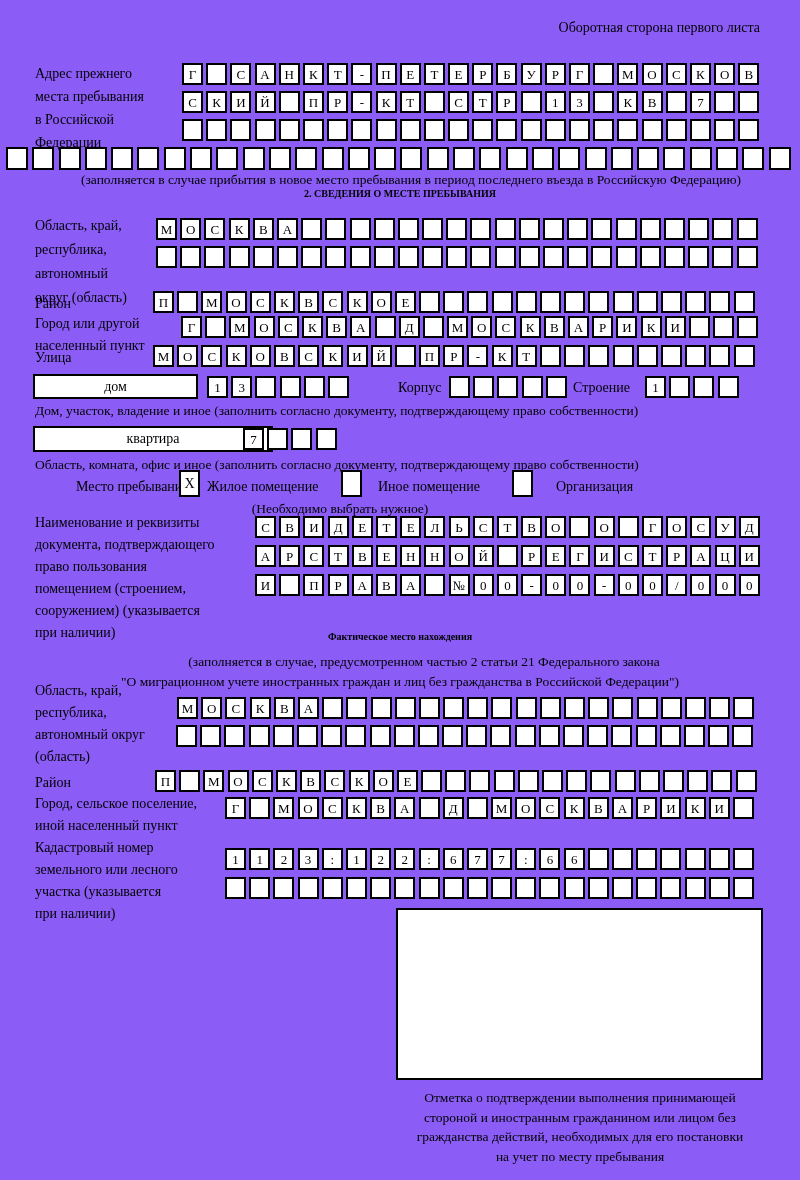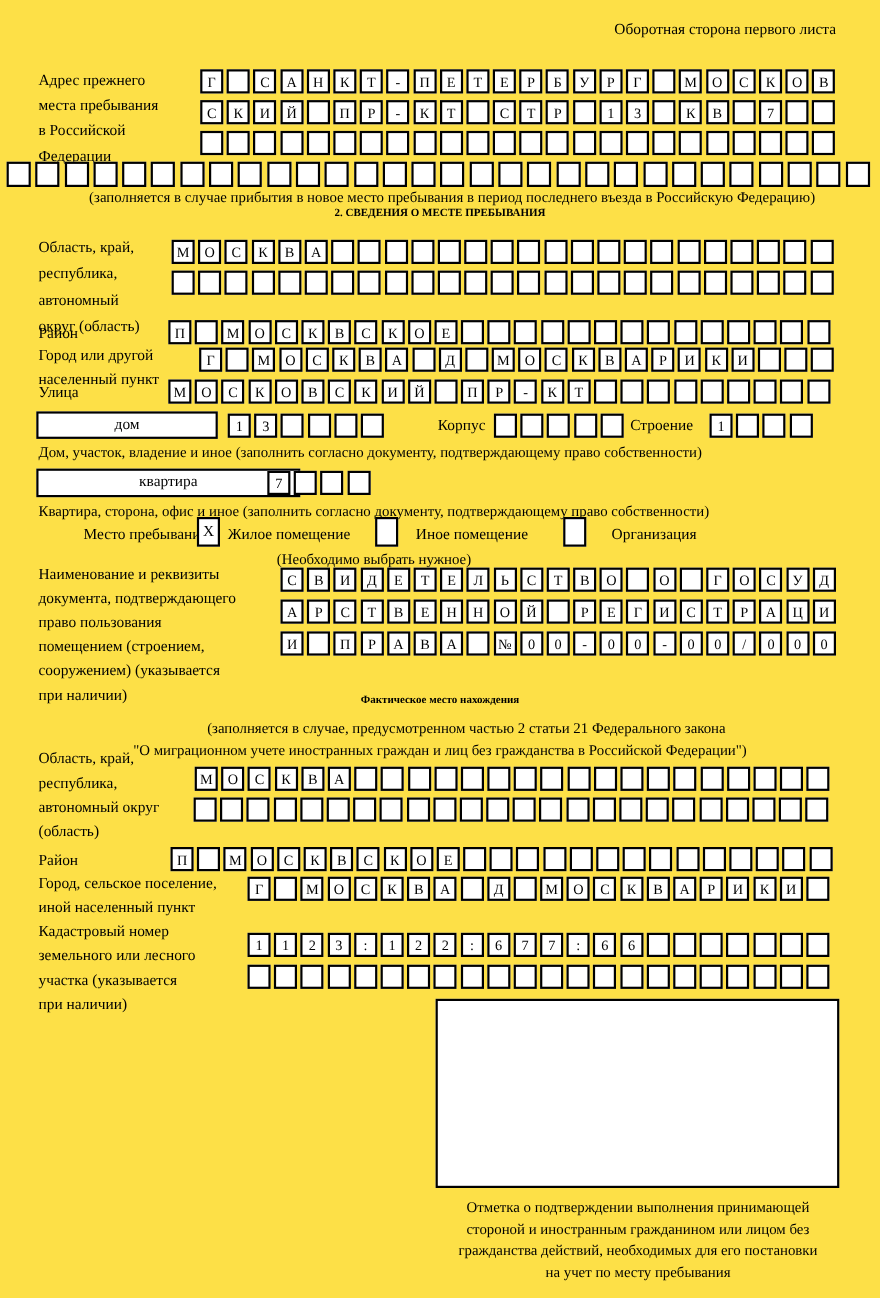--- a/index.html
+++ b/index.html
@@ -1,19 +1,19 @@
 <!DOCTYPE html>
 <html><head>
 <meta charset="utf-8">
 <style>
   html,body{margin:0;padding:0;background:#fff;}
   #form{
     position:relative;
     width:800px;height:1180px;
-    background:#fde047;
+    background:#8b5cf6;
     color:#000;
     font-family:"Liberation Serif","DejaVu Serif",serif;
     overflow:hidden;
   }
   .abs{position:absolute;white-space:pre-line;}
   .lbl{font-size:14px;line-height:22px;}
   .lbl.lh23{line-height:23px;}
   .note{font-size:13.5px;}
   .center{left:0;width:800px;text-align:center;}
   .title{font-weight:bold;font-size:10px;}
@@ -79,21 +79,21 @@
   <div class="abs lbl" style="top:347px;left:35px;">Улица</div>
 
   <div class="labelbox" style="left:33px;top:374px;width:165px;height:25px;">дом</div>
   <div class="abs lbl" style="top:377px;left:398px;">Корпус</div>
   <div class="abs lbl" style="top:377px;left:573px;">Строение</div>
 
   <div class="abs note" style="top:403px;left:35px;width:740px;">Дом, участок, владение и иное (заполнить согласно документу, подтверждающему право собственности)</div>
 
   <div class="labelbox" style="left:33px;top:426px;width:240px;height:26px;">квартира</div>
 
-  <div class="abs note" style="top:457px;left:35px;width:740px;">Квартира, сторона, офис и иное (заполнить согласно документу, подтверждающему право собственности)</div>
+  <div class="abs note" style="top:457px;left:35px;width:740px;">Область, комната, офис и иное (заполнить согласно документу, подтверждающему право собственности)</div>
 
   <div class="abs lbl" style="top:476px;left:40px;margin-left:36px;">Место пребывания:</div>
   <div class="checkbox" style="left:179px;top:470px;">X</div>
   <div class="abs lbl" style="top:476px;left:207px;">Жилое помещение</div>
   <div class="checkbox" style="left:341px;top:470px;"></div>
   <div class="abs lbl" style="top:476px;left:378px;">Иное помещение</div>
   <div class="checkbox" style="left:512px;top:470px;"></div>
   <div class="abs lbl" style="top:476px;left:556px;">Организация</div>
 
   <div class="abs note" style="top:501px;left:180px;width:320px;text-align:center;">(Необходимо выбрать нужное)</div>

